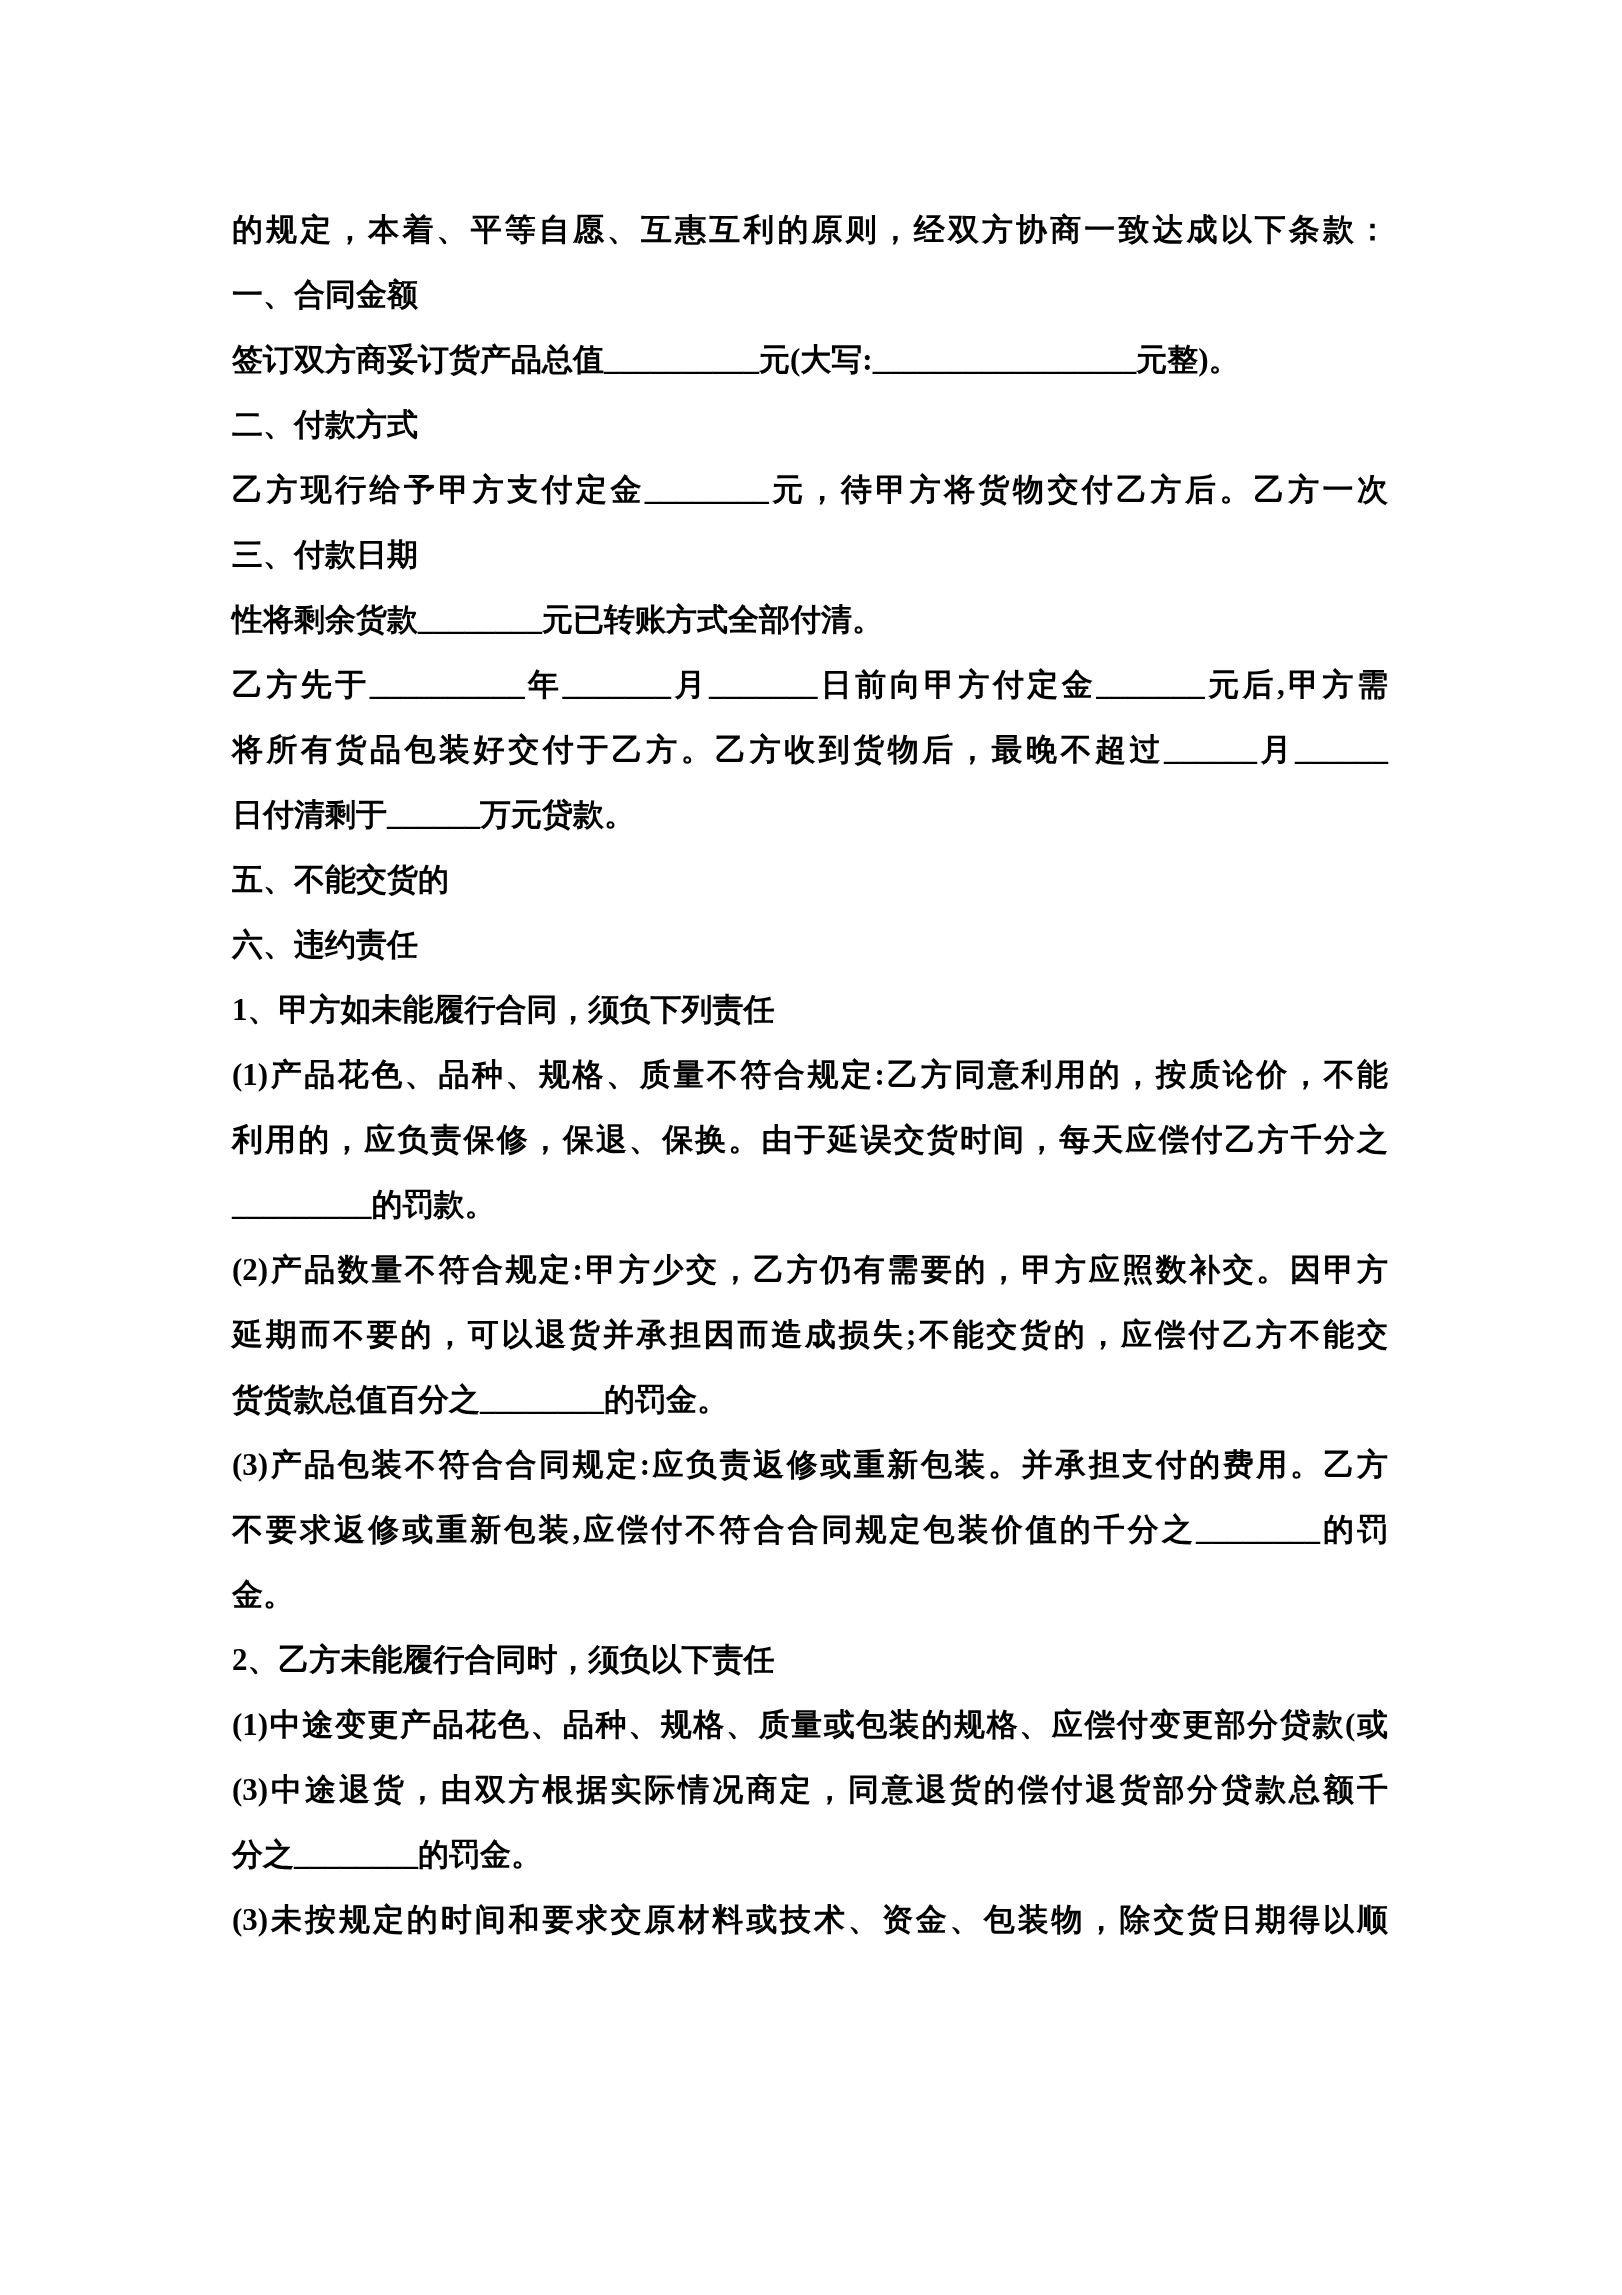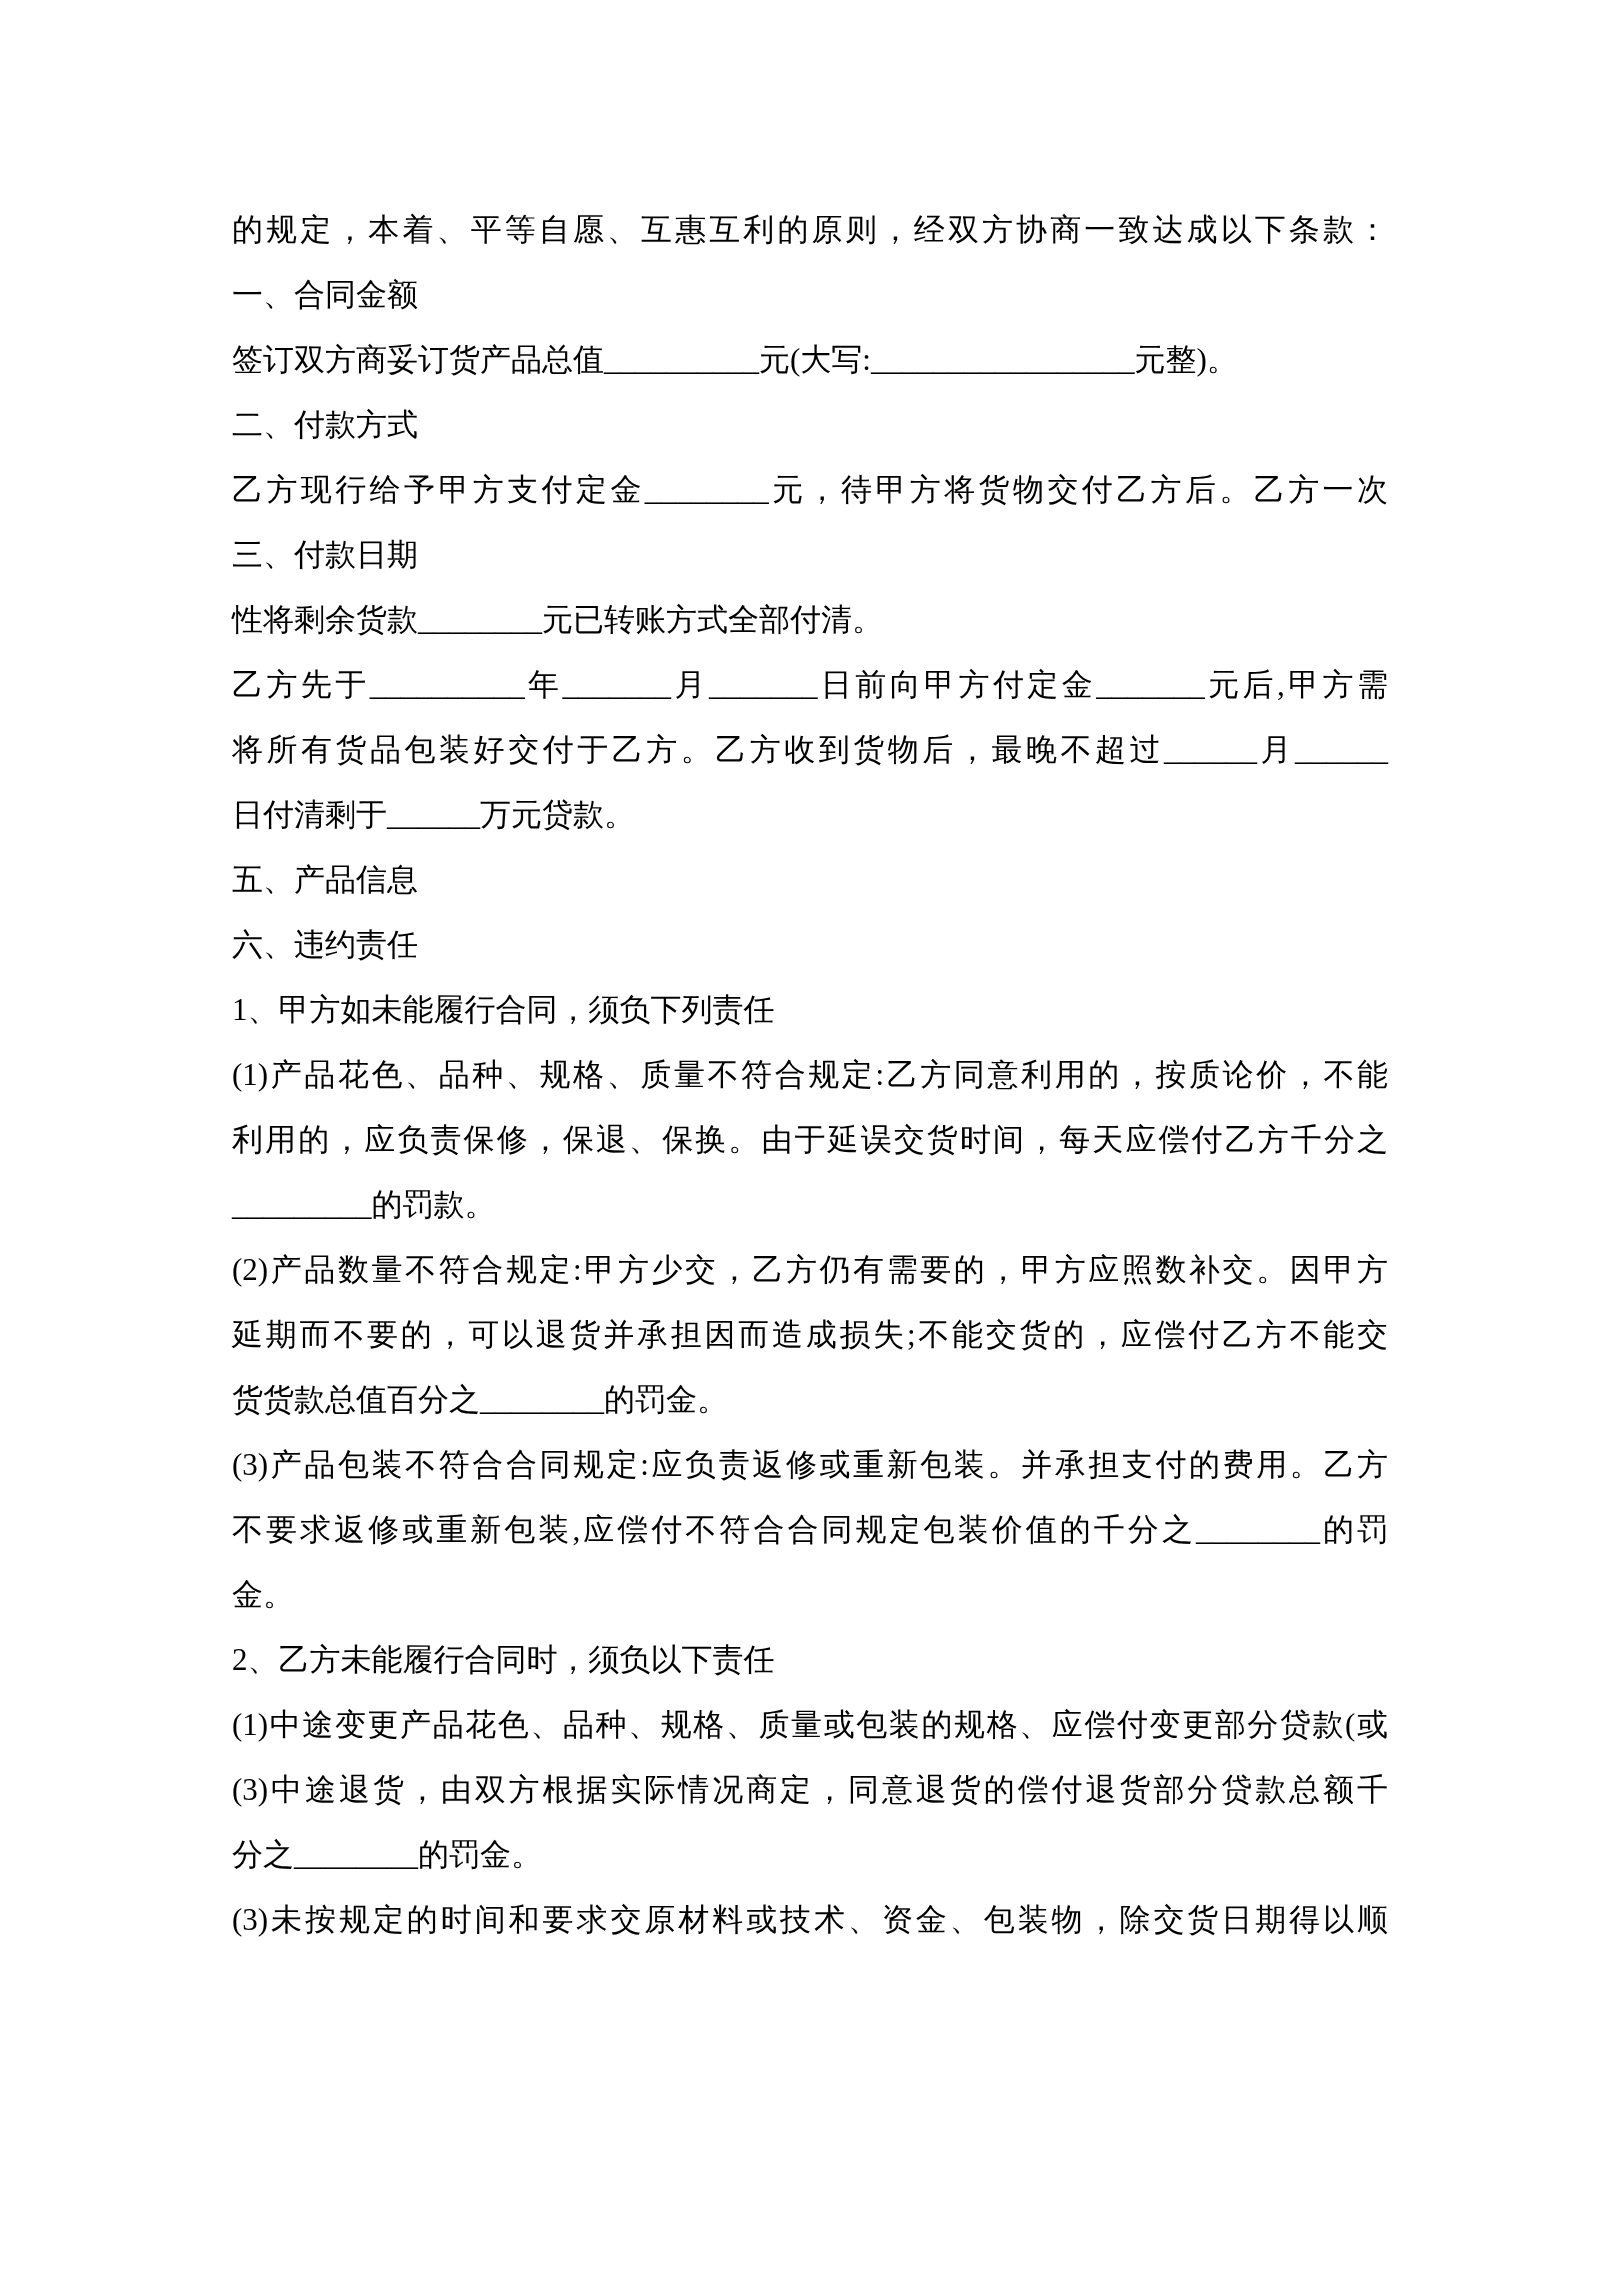--- a/index.html
+++ b/index.html
@@ -6,20 +6,21 @@
     margin: 0;
     padding: 0;
     background: #ffffff;
   }
   .page {
     position: relative;
     width: 1623px;
     height: 2295px;
     background: #ffffff;
     overflow: hidden;
+    font-weight: bold;
   }
   .text-block {
     position: absolute;
     left: 232px;
     top: 197px;
     width: 1156px;
     color: #000000;
     font-family: "Liberation Serif", "DejaVu Serif", serif;
     font-size: 31px;
     line-height: 65px;
@@ -44,21 +45,21 @@
     <div class="line j">的规定，本着、平等自愿、互惠互利的原则，经双方协商一致达成以下条款：</div>
     <div class="line">一、合同金额</div>
     <div class="line">签订双方商妥订货产品总值__________元(大写:_________________元整)。</div>
     <div class="line">二、付款方式</div>
     <div class="line j">乙方现行给予甲方支付定金________元，待甲方将货物交付乙方后。乙方一次</div>
     <div class="line">三、付款日期</div>
     <div class="line">性将剩余货款________元已转账方式全部付清。</div>
     <div class="line j">乙方先于__________年_______月_______日前向甲方付定金_______元后,甲方需</div>
     <div class="line j">将所有货品包装好交付于乙方。乙方收到货物后，最晚不超过______月______</div>
     <div class="line">日付清剩于______万元贷款。</div>
-    <div class="line">五、产品信息</div>
+    <div class="line">五、不能交货的</div>
     <div class="line">六、违约责任</div>
     <div class="line">1、甲方如未能履行合同，须负下列责任</div>
     <div class="line j">(1)产品花色、品种、规格、质量不符合规定:乙方同意利用的，按质论价，不能</div>
     <div class="line j">利用的，应负责保修，保退、保换。由于延误交货时间，每天应偿付乙方千分之</div>
     <div class="line">_________的罚款。</div>
     <div class="line j">(2)产品数量不符合规定:甲方少交，乙方仍有需要的，甲方应照数补交。因甲方</div>
     <div class="line j">延期而不要的，可以退货并承担因而造成损失;不能交货的，应偿付乙方不能交</div>
     <div class="line">货货款总值百分之________的罚金。</div>
     <div class="line j">(3)产品包装不符合合同规定:应负责返修或重新包装。并承担支付的费用。乙方</div>
     <div class="line j">不要求返修或重新包装,应偿付不符合合同规定包装价值的千分之________的罚</div>

